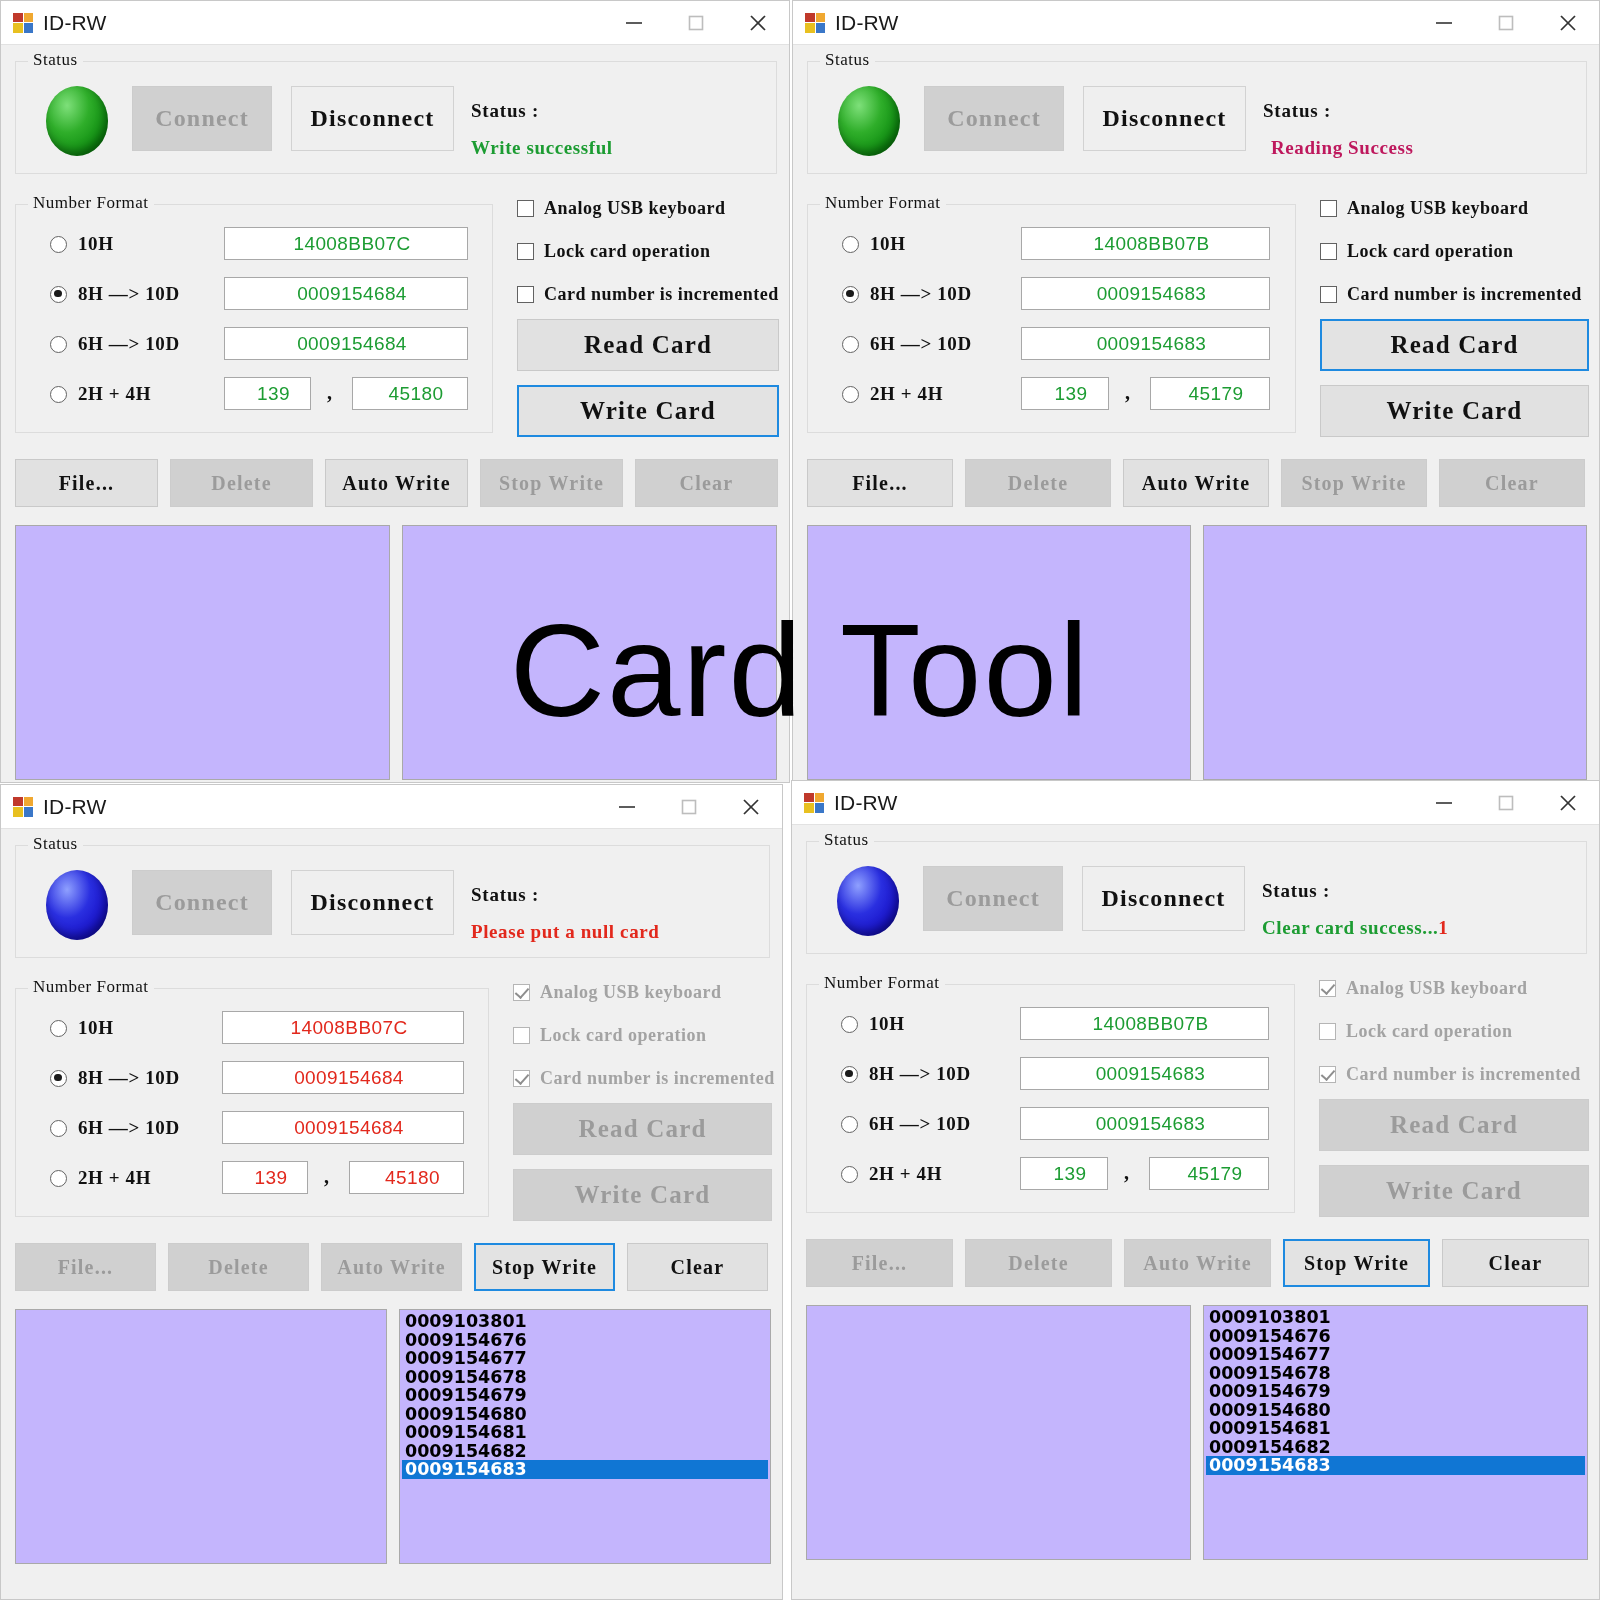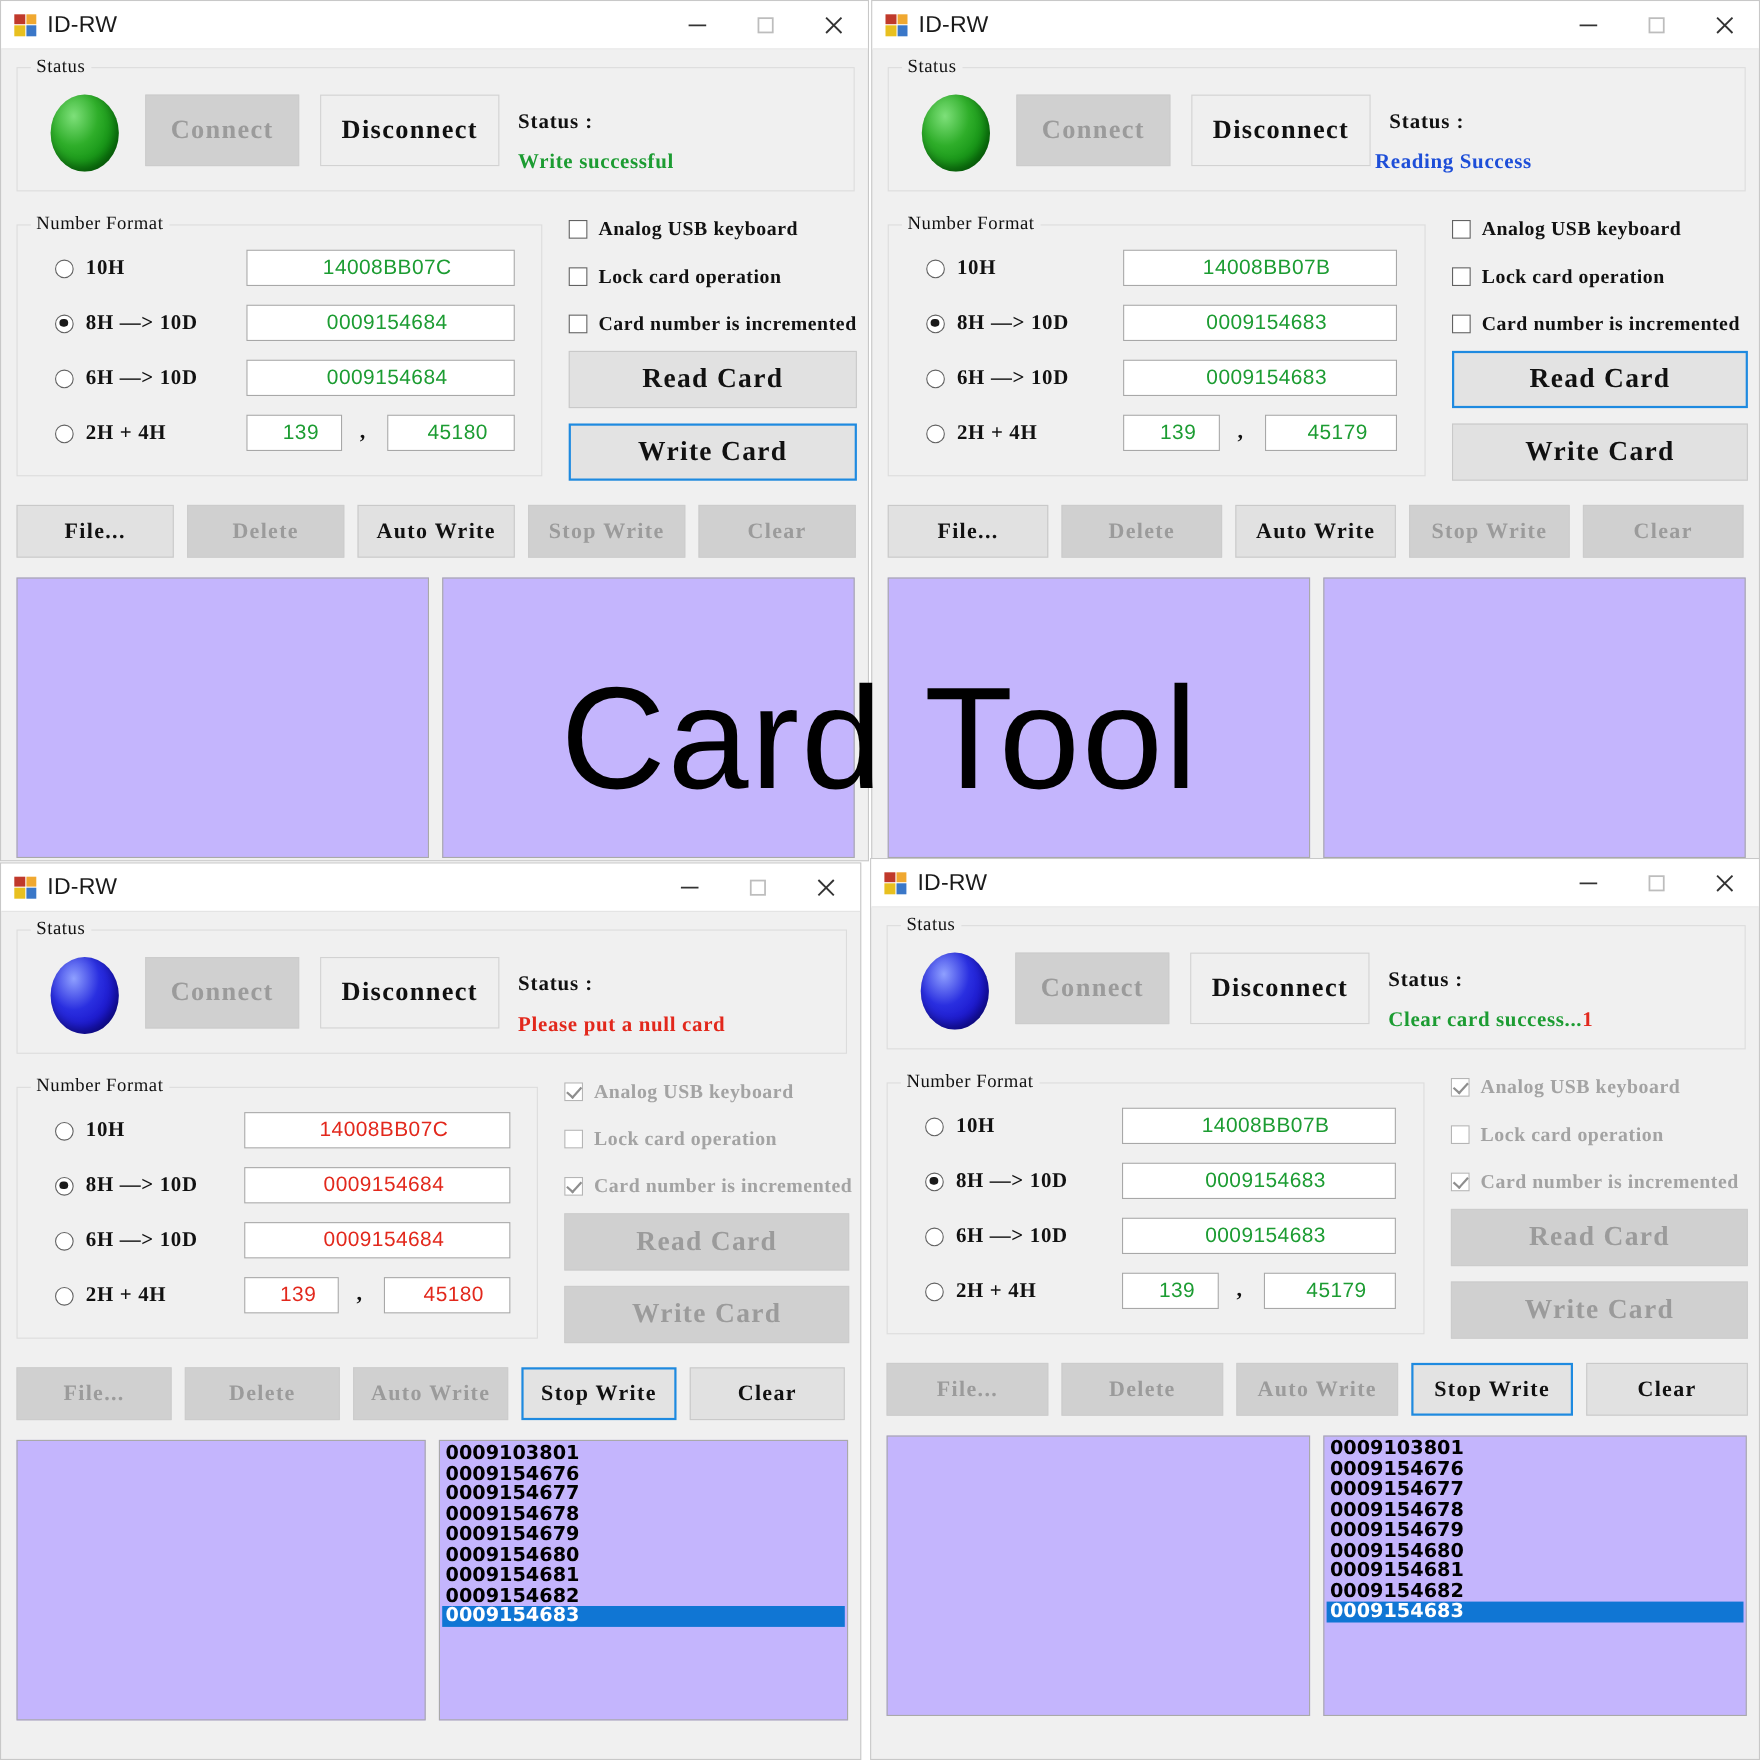--- a/index.html
+++ b/index.html
@@ -310,21 +310,21 @@
             </svg>
           </div>
         </div>
       </div>
       <div class="group" style="left:14px; top:60px; width:780px; height:113px;">
         <div class="legend">Status</div>
         <div class="led green" style="left:30px; top:24px;"></div>
         <div class="btn disabled" style="left:116px; top:24px; width:140px; height:65px; font-size:24px;">Connect</div>
         <div class="btn flat" style="left:275px; top:24px; width:163px; height:65px; font-size:24px;">Disconnect</div>
         <div class="status-label" style="left:455px; top:38px;">Status :</div>
-        <div class="status-msg" style="left: 442px; top: 75px; color: #1d4ed8;">Reading Success</div>
+        <div class="status-msg" style="left: 463px; top: 75px; color: #be185d;">Reading Success</div>
       </div>
       <div class="group" style="left:14px; top:203px; width:489px; height:229px;">
         <div class="legend">Number Format</div>
         <div class="radio-row" style="left:34px; top:28px;">
           <span class="radio"></span>
           <span class="radio-label">10H</span>
         </div>
         <div class="radio-row" style="left:34px; top:78px;">
           <span class="radio on"></span>
           <span class="radio-label">8H —&gt; 10D</span>

